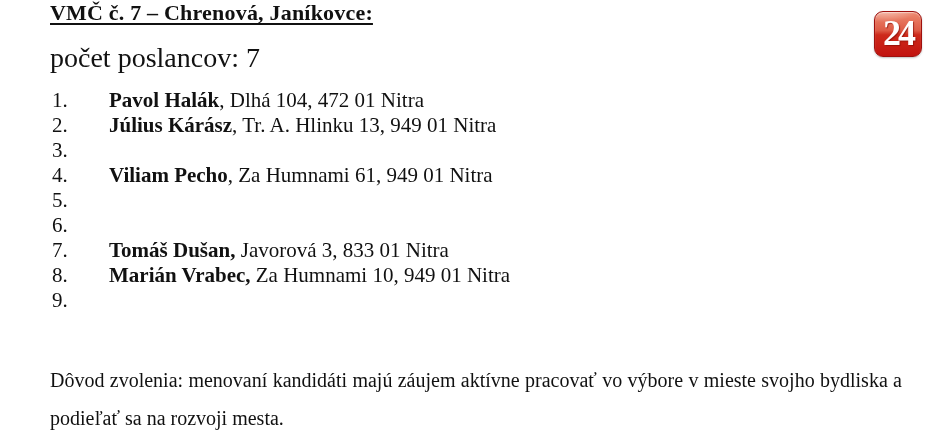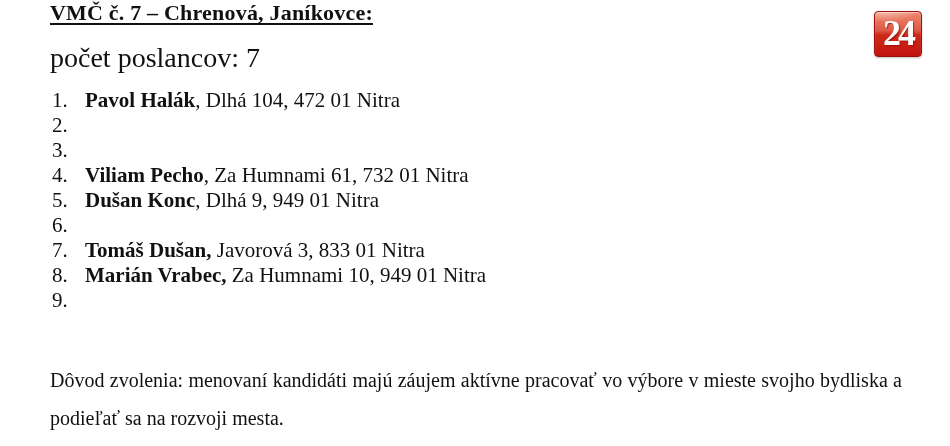--- a/index.html
+++ b/index.html
@@ -42,40 +42,41 @@
   .member-row {
     display: flex;
     align-items: baseline;
   }
   .member-num {
     width: 33px;
     flex: 0 0 33px;
   }
   .member-name {
     font-weight: bold;
+    margin-left: 24px;
   }
   .member-rest {
     white-space: pre;
   }
   .reason-paragraph {
     position: absolute;
     left: 50px;
     top: 361px;
     width: 852px;
     font-size: 20px;
     line-height: 38px;
     text-align: justify;
   }
   .logo-24 {
     position: absolute;
     left: 874px;
     top: 11px;
     width: 48px;
     height: 46px;
-    border-radius: 4px;
+    border-radius: 9px;
     border: 1px solid #9e100d;
     background:
       radial-gradient(ellipse 140% 60% at 20% -10%, rgba(255,255,255,0.55) 0%, rgba(255,255,255,0.0) 55%),
       linear-gradient(180deg, #ee8a70 0%, #dd5a45 42%, #cd2a1b 52%, #c2130f 100%);
     box-shadow: inset 0 1px 1px rgba(255,255,255,0.5), 0 1px 2px rgba(0,0,0,0.25);
     display: flex;
     align-items: center;
     justify-content: center;
   }
   .logo-24-text {
@@ -98,31 +99,31 @@
 
   <div class="doc-subtitle">počet poslancov: 7</div>
 
   <div class="member-list">
     <div class="member-row">
       <span class="member-num">1.</span>
       <span><span class="member-name">Pavol Halák</span><span class="member-rest">, Dlhá 104, 472 01 Nitra</span></span>
     </div>
     <div class="member-row">
       <span class="member-num">2.</span>
+      <span><span class="member-name">Július Kárász</span><span class="member-rest">, Tr. A. Hlinku 13, 949 01 Nitra</span></span>
     </div>
     <div class="member-row">
       <span class="member-num">3.</span>
     </div>
     <div class="member-row">
       <span class="member-num">4.</span>
-      <span><span class="member-name">Viliam Pecho</span><span class="member-rest">, Za Humnami 61, 732 01 Nitra</span></span>
+      <span><span class="member-name">Viliam Pecho</span><span class="member-rest">, Za Humnami 61, 949 01 Nitra</span></span>
     </div>
     <div class="member-row">
       <span class="member-num">5.</span>
-      <span><span class="member-name">Dušan Konc</span><span class="member-rest">, Dlhá 9, 949 01 Nitra</span></span>
     </div>
     <div class="member-row">
       <span class="member-num">6.</span>
     </div>
     <div class="member-row">
       <span class="member-num">7.</span>
       <span><span class="member-name">Tomáš Dušan,</span><span class="member-rest"> Javorová 3, 833 01 Nitra</span></span>
     </div>
     <div class="member-row">
       <span class="member-num">8.</span>

